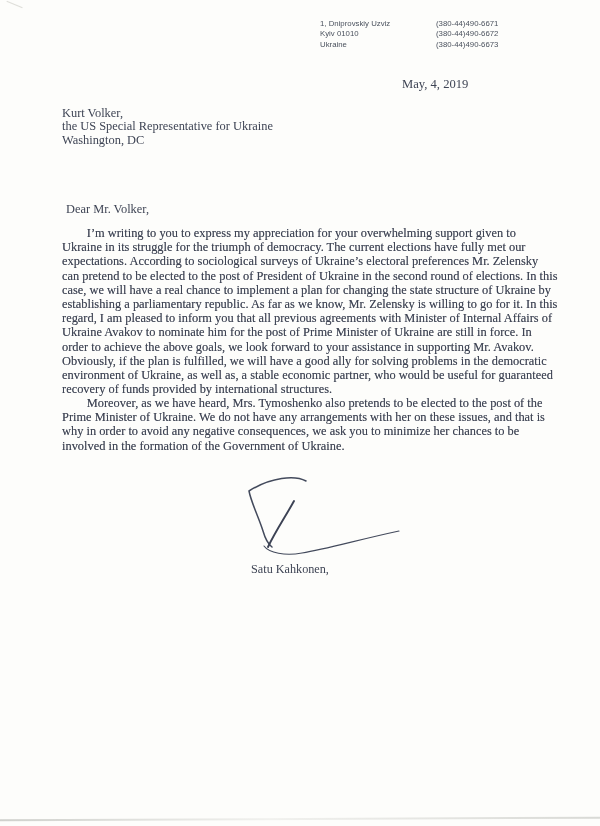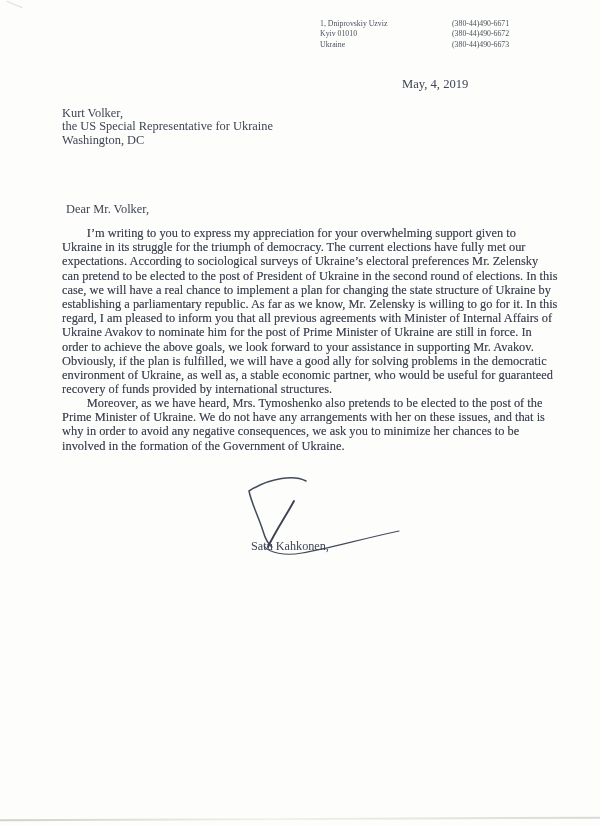--- a/index.html
+++ b/index.html
@@ -15,35 +15,35 @@
     margin:0 auto;
     background:var(--paper);
     overflow:hidden;
     font-family:"Liberation Serif","DejaVu Serif",serif;
     color:var(--ink);
   }
   
   .org{position:absolute;left:37px;top:12px;font-family:"Liberation Sans","DejaVu Sans",sans-serif;color:var(--header-ink);}
   .org-name{font-size:11px;font-weight:bold;letter-spacing:.2px;line-height:13px;}
   .org-sub{font-size:6.6px;line-height:8px;white-space:pre-line;letter-spacing:.15px;margin-top:1px;}
-  .hdr-col{position:absolute;top:19px;font-family:Liberation Serif, serif;
+  .hdr-col{position:absolute;top:19px;font-family:Liberation Sans, sans-serif;
            font-size:7.8px;line-height:10.3px;color:var(--header-ink);white-space:pre-line;}
   .addr{left:320px;}
-  .phones{left:452px;}
+  .phones{left:436px;}
   
   .date{position:absolute;left:402px;top:77px;font-size:12.6px;}
   .recipient{position:absolute;left:62px;top:107px;font-size:12.4px;line-height:13.3px;white-space:pre-line;}
   .salutation{position:absolute;left:66px;top:202px;font-size:12.4px;}
   .body-par{position:absolute;left:62px;font-size:12.4px;line-height:14.2px;white-space:pre;
             text-shadow:0 0 .35px rgba(62,68,84,.55);}
   .par1{top:226px;}
   .par2{top:396px;}
   
   .sig-svg{position:absolute;left:225px;top:468px;}
-  .sig-block{position:absolute;left:158px;top:524px;width:264px;text-align:center;
+  .sig-block{position:absolute;left:158px;top:547px;width:264px;text-align:center;
              font-size:12.2px;line-height:15.3px;white-space:pre-line;}
   
   .corner-mark{position:absolute;left:6px;top:4px;width:17px;height:1.4px;background:var(--edge);
                transform:rotate(22deg);opacity:.6;}
   .bottom-edge{position:absolute;left:0;top:818px;width:600px;height:2px;
                background:linear-gradient(to right, rgba(170,172,166,.55), rgba(205,206,200,.25) 45%, rgba(180,182,176,.5));
                transform:rotate(-.25deg);}
 </style>
 </head>
 <body>

